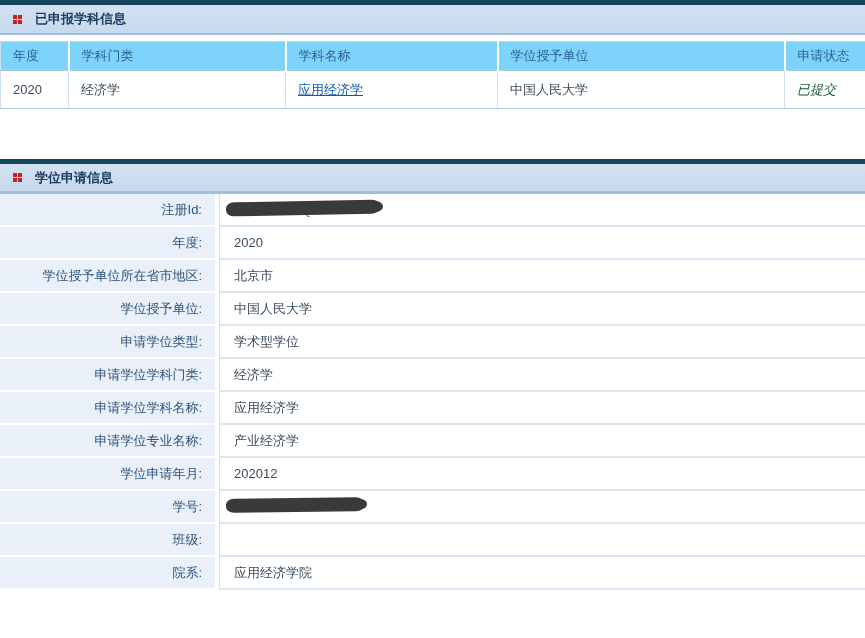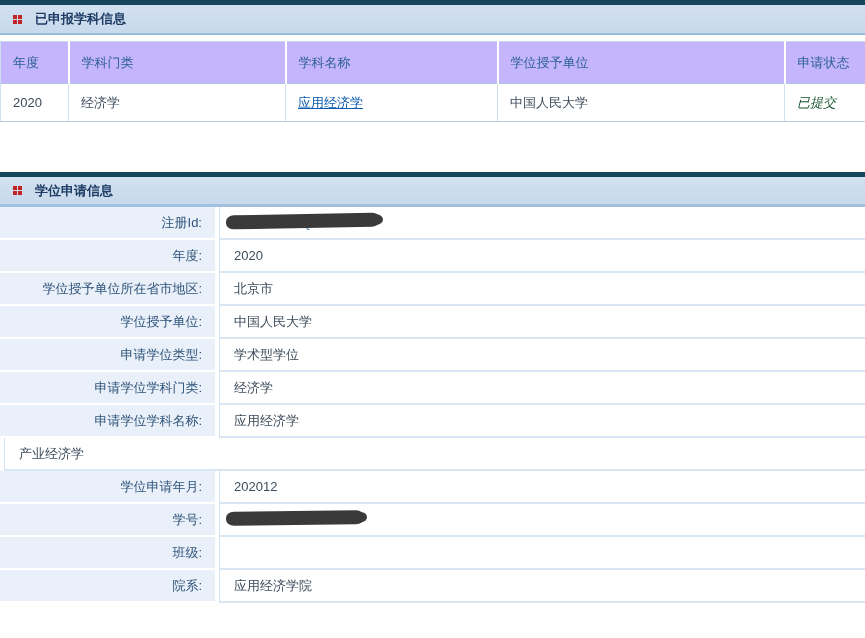--- a/index.html
+++ b/index.html
@@ -32,26 +32,26 @@
 
   
   .table-gap { height: 6px; }
   table.decl-table {
     width: 865px;
     border-collapse: collapse;
     table-layout: fixed;
     border-left: 1px solid #cfe0f1;
   }
   table.decl-table thead th {
-    background: #c4b5fd;
+    background: #7dd3fc;
     color: #2d6095;
     font-weight: normal;
     font-size: 13px;
     text-align: left;
-    height: 42px;
+    height: 29px;
     padding: 0 12px;
     border-top: 1px solid #c3d6ea;
     border-bottom: 1px solid #adc7e1;
     border-right: 2px solid #ffffff;
   }
   table.decl-table thead th:last-child { border-right: none; }
   table.decl-table tbody td {
     background: #ffffff;
     color: #3c4b5a;
     font-size: 13px;
@@ -210,20 +210,21 @@
       <div class="form-value">经济学</div>
     </div>
 
     <div class="form-row">
       <div class="form-label">申请学位学科名称:</div>
       <div class="form-gutter"></div>
       <div class="form-value">应用经济学</div>
     </div>
 
     <div class="form-row">
+      <div class="form-label">申请学位专业名称:</div>
       <div class="form-gutter"></div>
       <div class="form-value">产业经济学</div>
     </div>
 
     <div class="form-row">
       <div class="form-label">学位申请年月:</div>
       <div class="form-gutter"></div>
       <div class="form-value">202012</div>
     </div>
 

